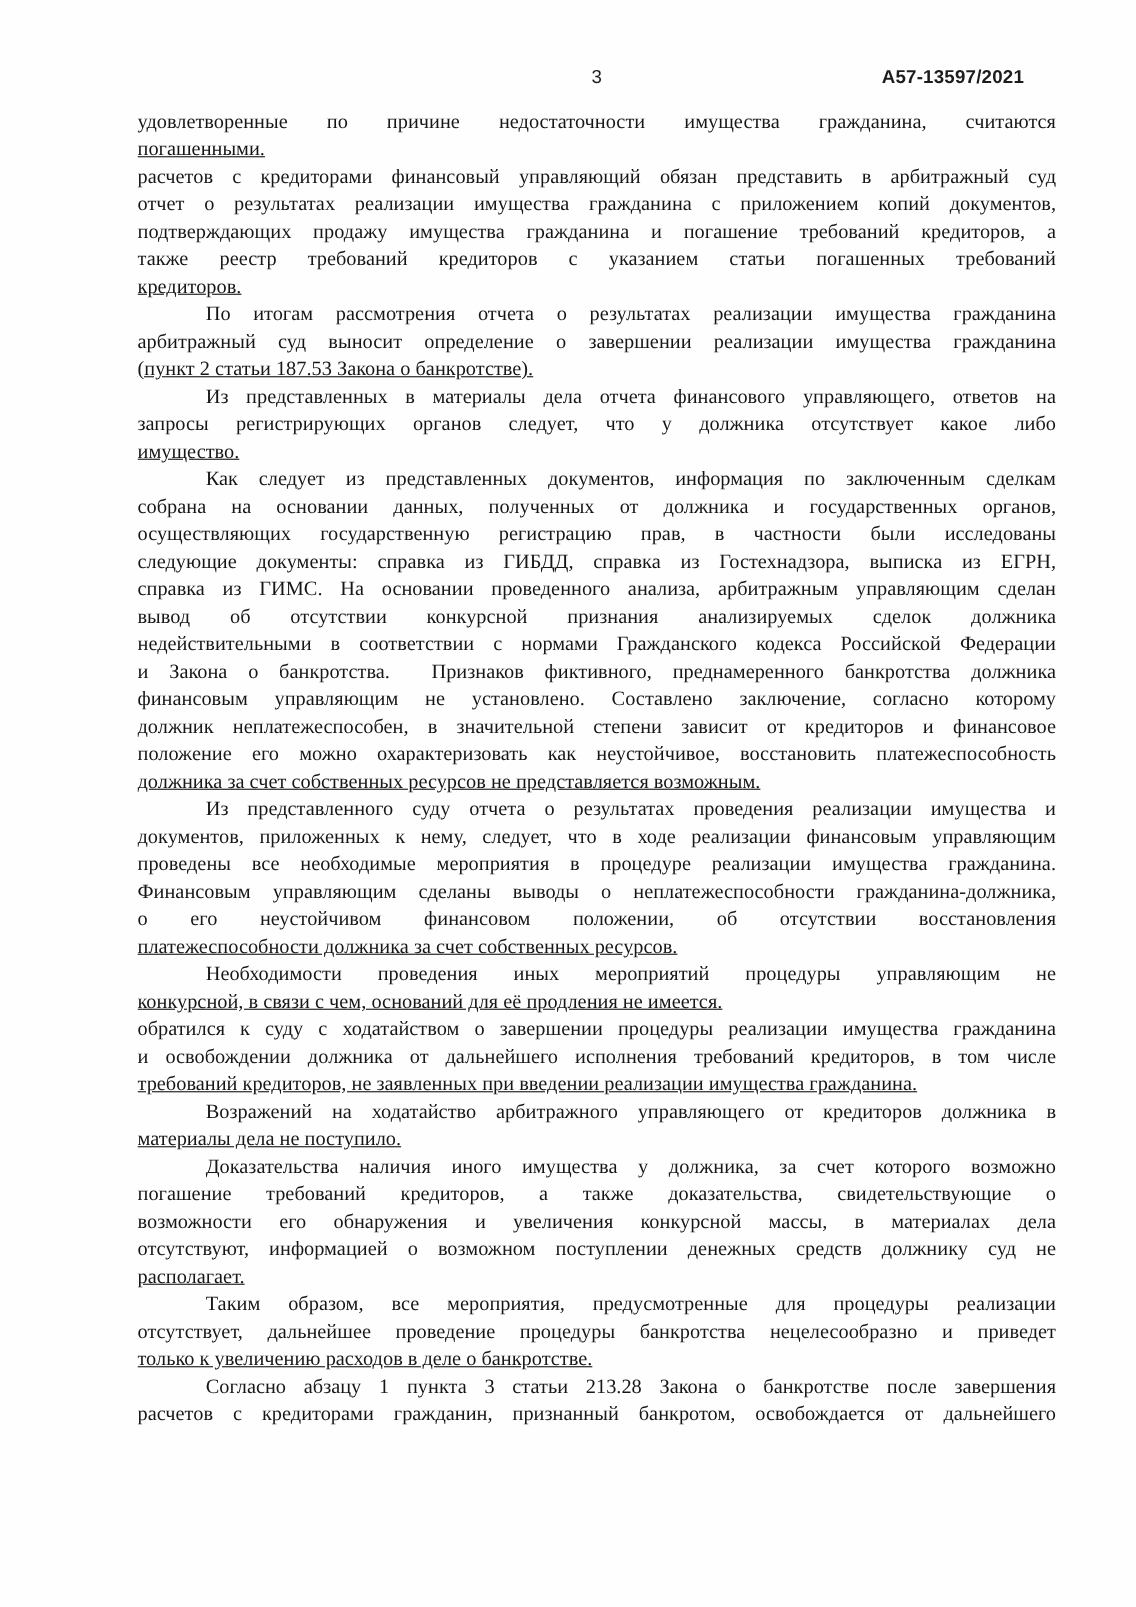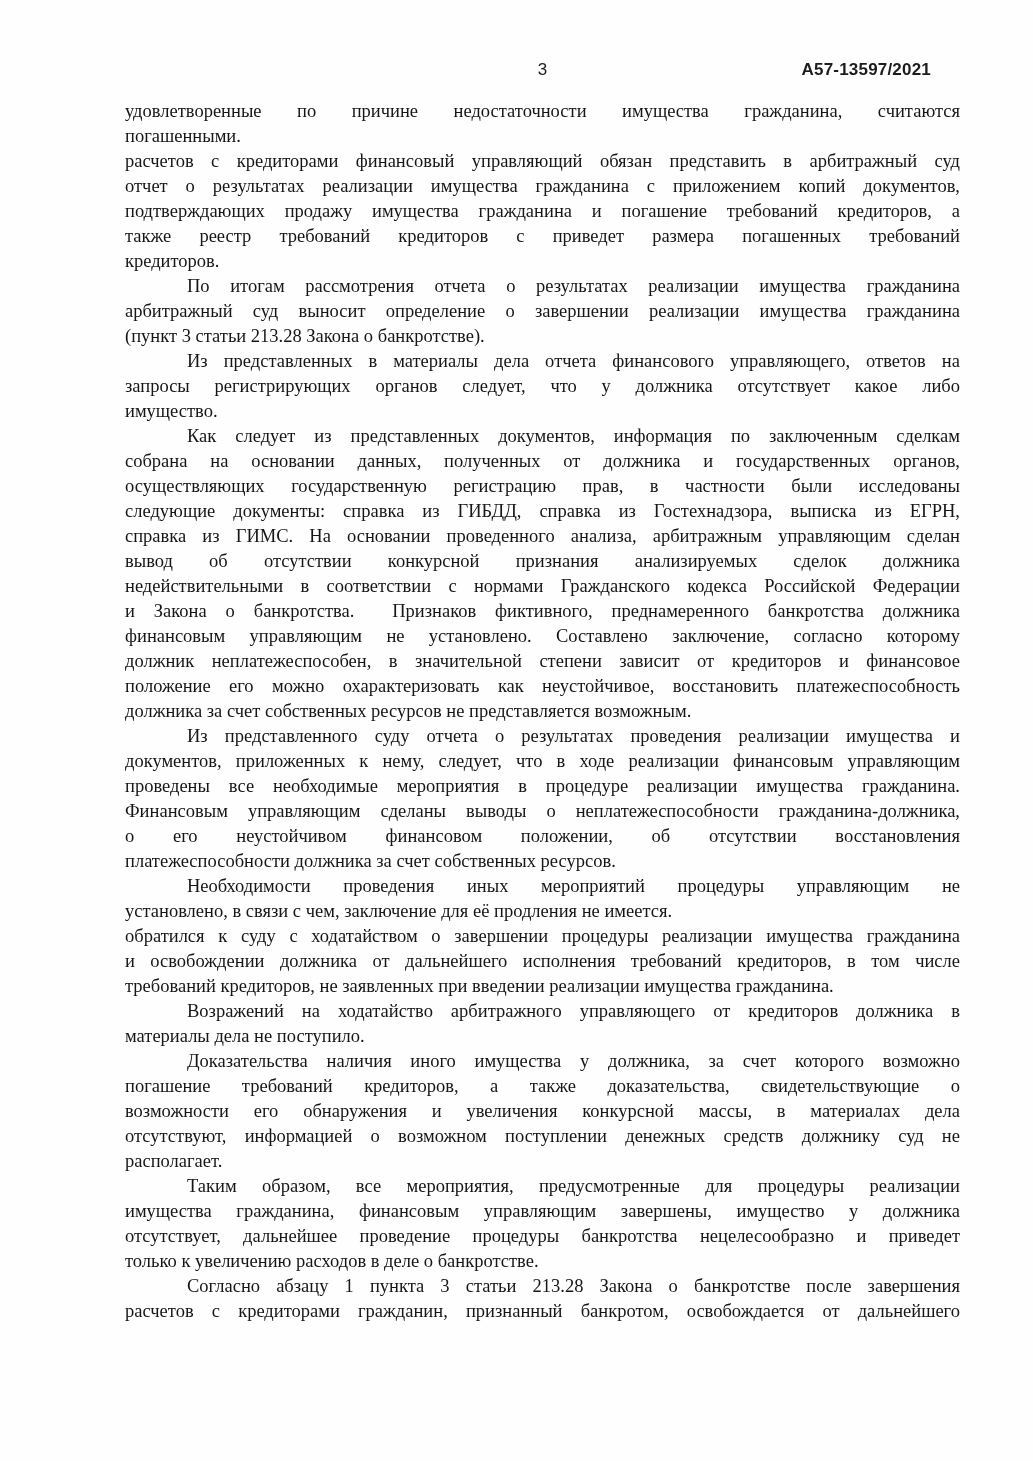--- a/index.html
+++ b/index.html
@@ -44,47 +44,47 @@
   .para { margin: 0; }
   .line {
     font-size: 18.5px;
     line-height: 25px;
     white-space: normal;
     text-align: justify;
     text-align-last: justify;
     overflow: hidden;
     height: 25px;
   }
-  .line.last { text-align-last: left; }
+  .line.last { text-align-last: left; text-decoration: underline; }
   .line.indent { text-indent: 62px; }
 </style>
 </head>
 <body>
 
 <div class="page">
   <div class="header">
     <span class="page-num">3</span>
     <span class="case-num">А57-13597/2021</span>
   </div>
   <div class="content">
       <div class="para">
         <div class="line">удовлетворенные по причине недостаточности имущества гражданина, считаются</div>
         <div class="line last">погашенными.</div>
       </div>
       <div class="para">
         <div class="line">расчетов с кредиторами финансовый управляющий обязан представить в арбитражный суд</div>
         <div class="line">отчет о результатах реализации имущества гражданина с приложением копий документов,</div>
         <div class="line">подтверждающих продажу имущества гражданина и погашение требований кредиторов, а</div>
-        <div class="line">также реестр требований кредиторов с приведет размера погашенных требований</div>
+        <div class="line">также реестр требований кредиторов с указанием статьи погашенных требований</div>
         <div class="line last">кредиторов.</div>
       </div>
       <div class="para">
         <div class="line indent">По итогам рассмотрения отчета о результатах реализации имущества гражданина</div>
         <div class="line">арбитражный суд выносит определение о завершении реализации имущества гражданина</div>
-        <div class="line last">(пункт 3 статьи 213.28 Закона о банкротстве).</div>
+        <div class="line last">(пункт 2 статьи 187.53 Закона о банкротстве).</div>
       </div>
       <div class="para">
         <div class="line indent">Из представленных в материалы дела отчета финансового управляющего, ответов на</div>
         <div class="line">запросы регистрирующих органов следует, что у должника отсутствует какое либо</div>
         <div class="line last">имущество.</div>
       </div>
       <div class="para">
         <div class="line indent">Как следует из представленных документов, информация по заключенным сделкам</div>
         <div class="line">собрана на основании данных, полученных от должника и государственных органов,</div>
         <div class="line">осуществляющих государственную регистрацию прав, в частности были исследованы</div>
@@ -101,41 +101,40 @@
       <div class="para">
         <div class="line indent">Из представленного суду отчета о результатах проведения реализации имущества и</div>
         <div class="line">документов, приложенных к нему, следует, что в ходе реализации финансовым управляющим</div>
         <div class="line">проведены все необходимые мероприятия в процедуре реализации имущества гражданина.</div>
         <div class="line">Финансовым управляющим сделаны выводы о неплатежеспособности гражданина-должника,</div>
         <div class="line">о его неустойчивом финансовом положении, об отсутствии восстановления</div>
         <div class="line last">платежеспособности должника за счет собственных ресурсов.</div>
       </div>
       <div class="para">
         <div class="line indent">Необходимости проведения иных мероприятий процедуры управляющим не</div>
-        <div class="line last">установлено, в связи с чем, заключение для её продления не имеется.</div>
+        <div class="line last">конкурсной, в связи с чем, оснований для её продления не имеется.</div>
       </div>
       <div class="para">
         <div class="line">обратился к суду с ходатайством о завершении процедуры реализации имущества гражданина</div>
         <div class="line">и освобождении должника от дальнейшего исполнения требований кредиторов, в том числе</div>
         <div class="line last">требований кредиторов, не заявленных при введении реализации имущества гражданина.</div>
       </div>
       <div class="para">
         <div class="line indent">Возражений на ходатайство арбитражного управляющего от кредиторов должника в</div>
         <div class="line last">материалы дела не поступило.</div>
       </div>
       <div class="para">
         <div class="line indent">Доказательства наличия иного имущества у должника, за счет которого возможно</div>
         <div class="line">погашение требований кредиторов, а также доказательства, свидетельствующие о</div>
         <div class="line">возможности его обнаружения и увеличения конкурсной массы, в материалах дела</div>
         <div class="line">отсутствуют, информацией о возможном поступлении денежных средств должнику суд не</div>
         <div class="line last">располагает.</div>
       </div>
       <div class="para">
         <div class="line indent">Таким образом, все мероприятия, предусмотренные для процедуры реализации</div>
-        <div class="line">имущества гражданина, финансовым управляющим завершены, имущество у должника</div>
         <div class="line">отсутствует, дальнейшее проведение процедуры банкротства нецелесообразно и приведет</div>
         <div class="line last">только к увеличению расходов в деле о банкротстве.</div>
       </div>
       <div class="para">
         <div class="line indent">Согласно абзацу 1 пункта 3 статьи 213.28 Закона о банкротстве после завершения</div>
         <div class="line">расчетов с кредиторами гражданин, признанный банкротом, освобождается от дальнейшего</div>
       </div>
     </div>
 </div>
 

